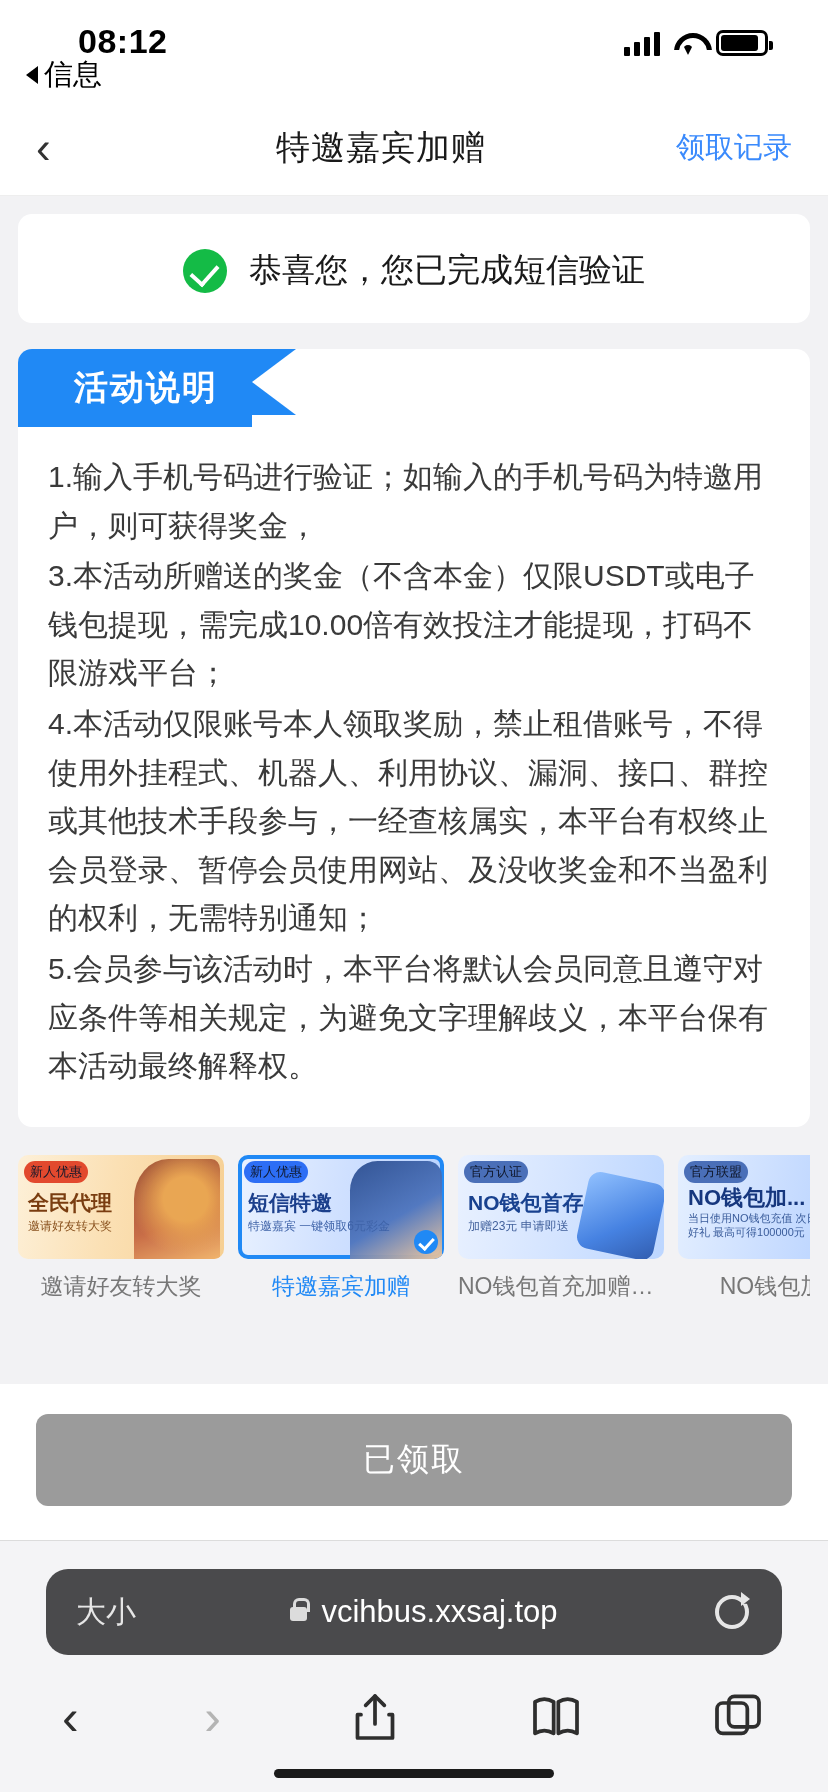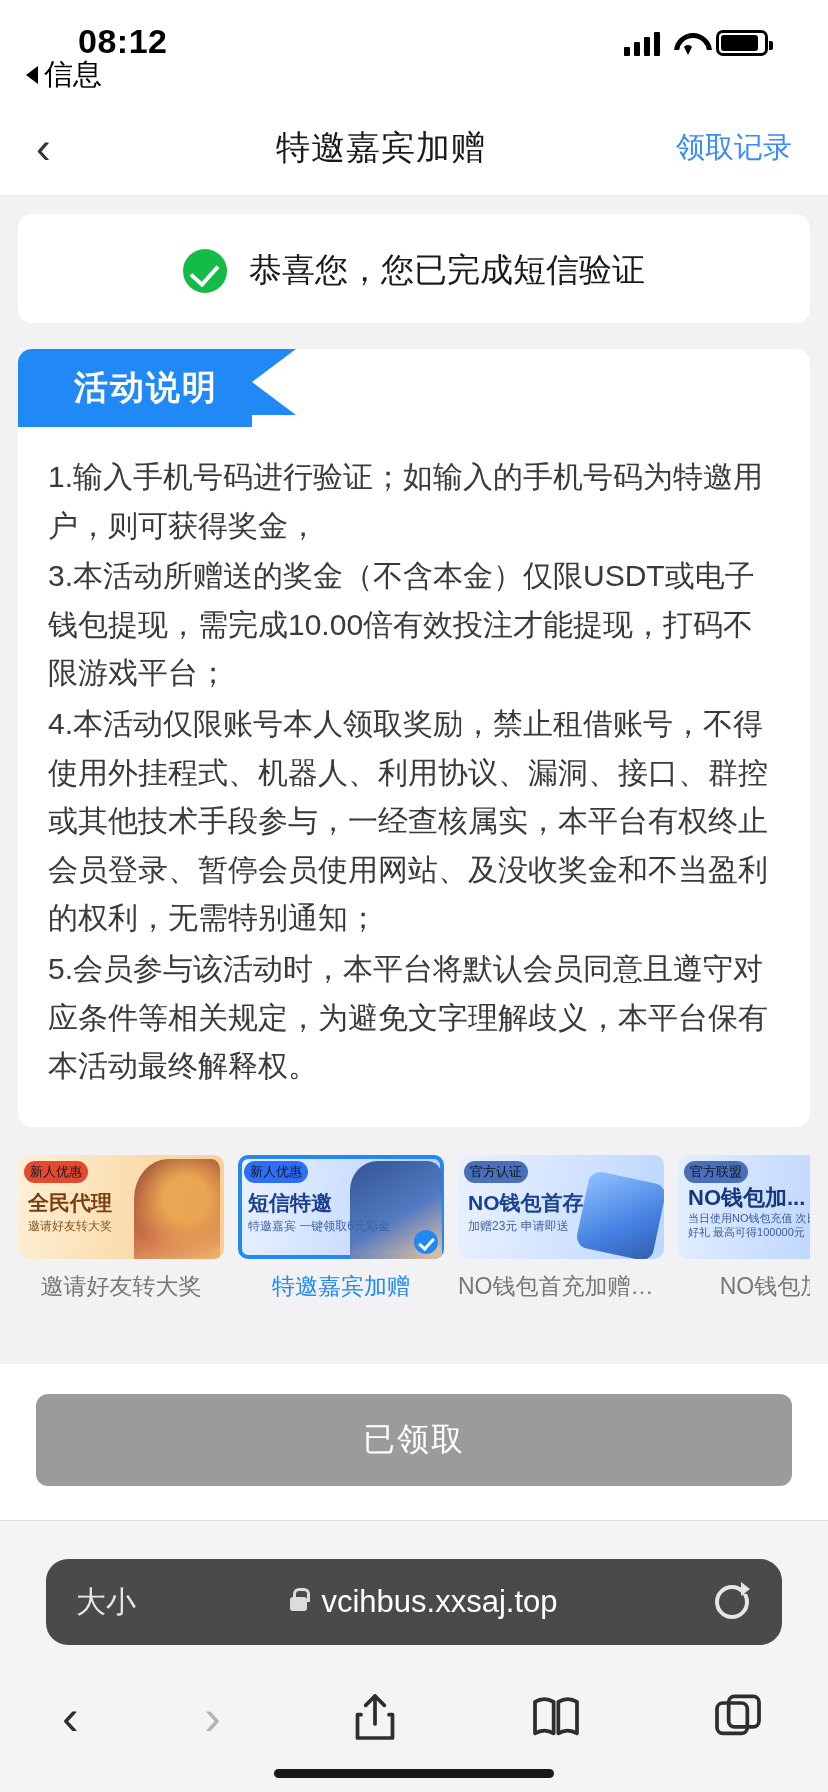--- a/index.html
+++ b/index.html
@@ -360,21 +360,21 @@
     gap: 0;
   }
   .urlbar {
     flex: 1;
     height: 86px;
     background: #4a4a4c;
     border-radius: 22px;
     display: flex;
     align-items: center;
     padding: 0 30px;
-    margin: 16px 24px;
+    margin: 6px 24px;
     position: relative;
   }
   .aa {
     color: #e6e6e6;
     font-size: 30px;
     flex: none;
   }
   .url-center {
     flex: 1;
     display: flex;

